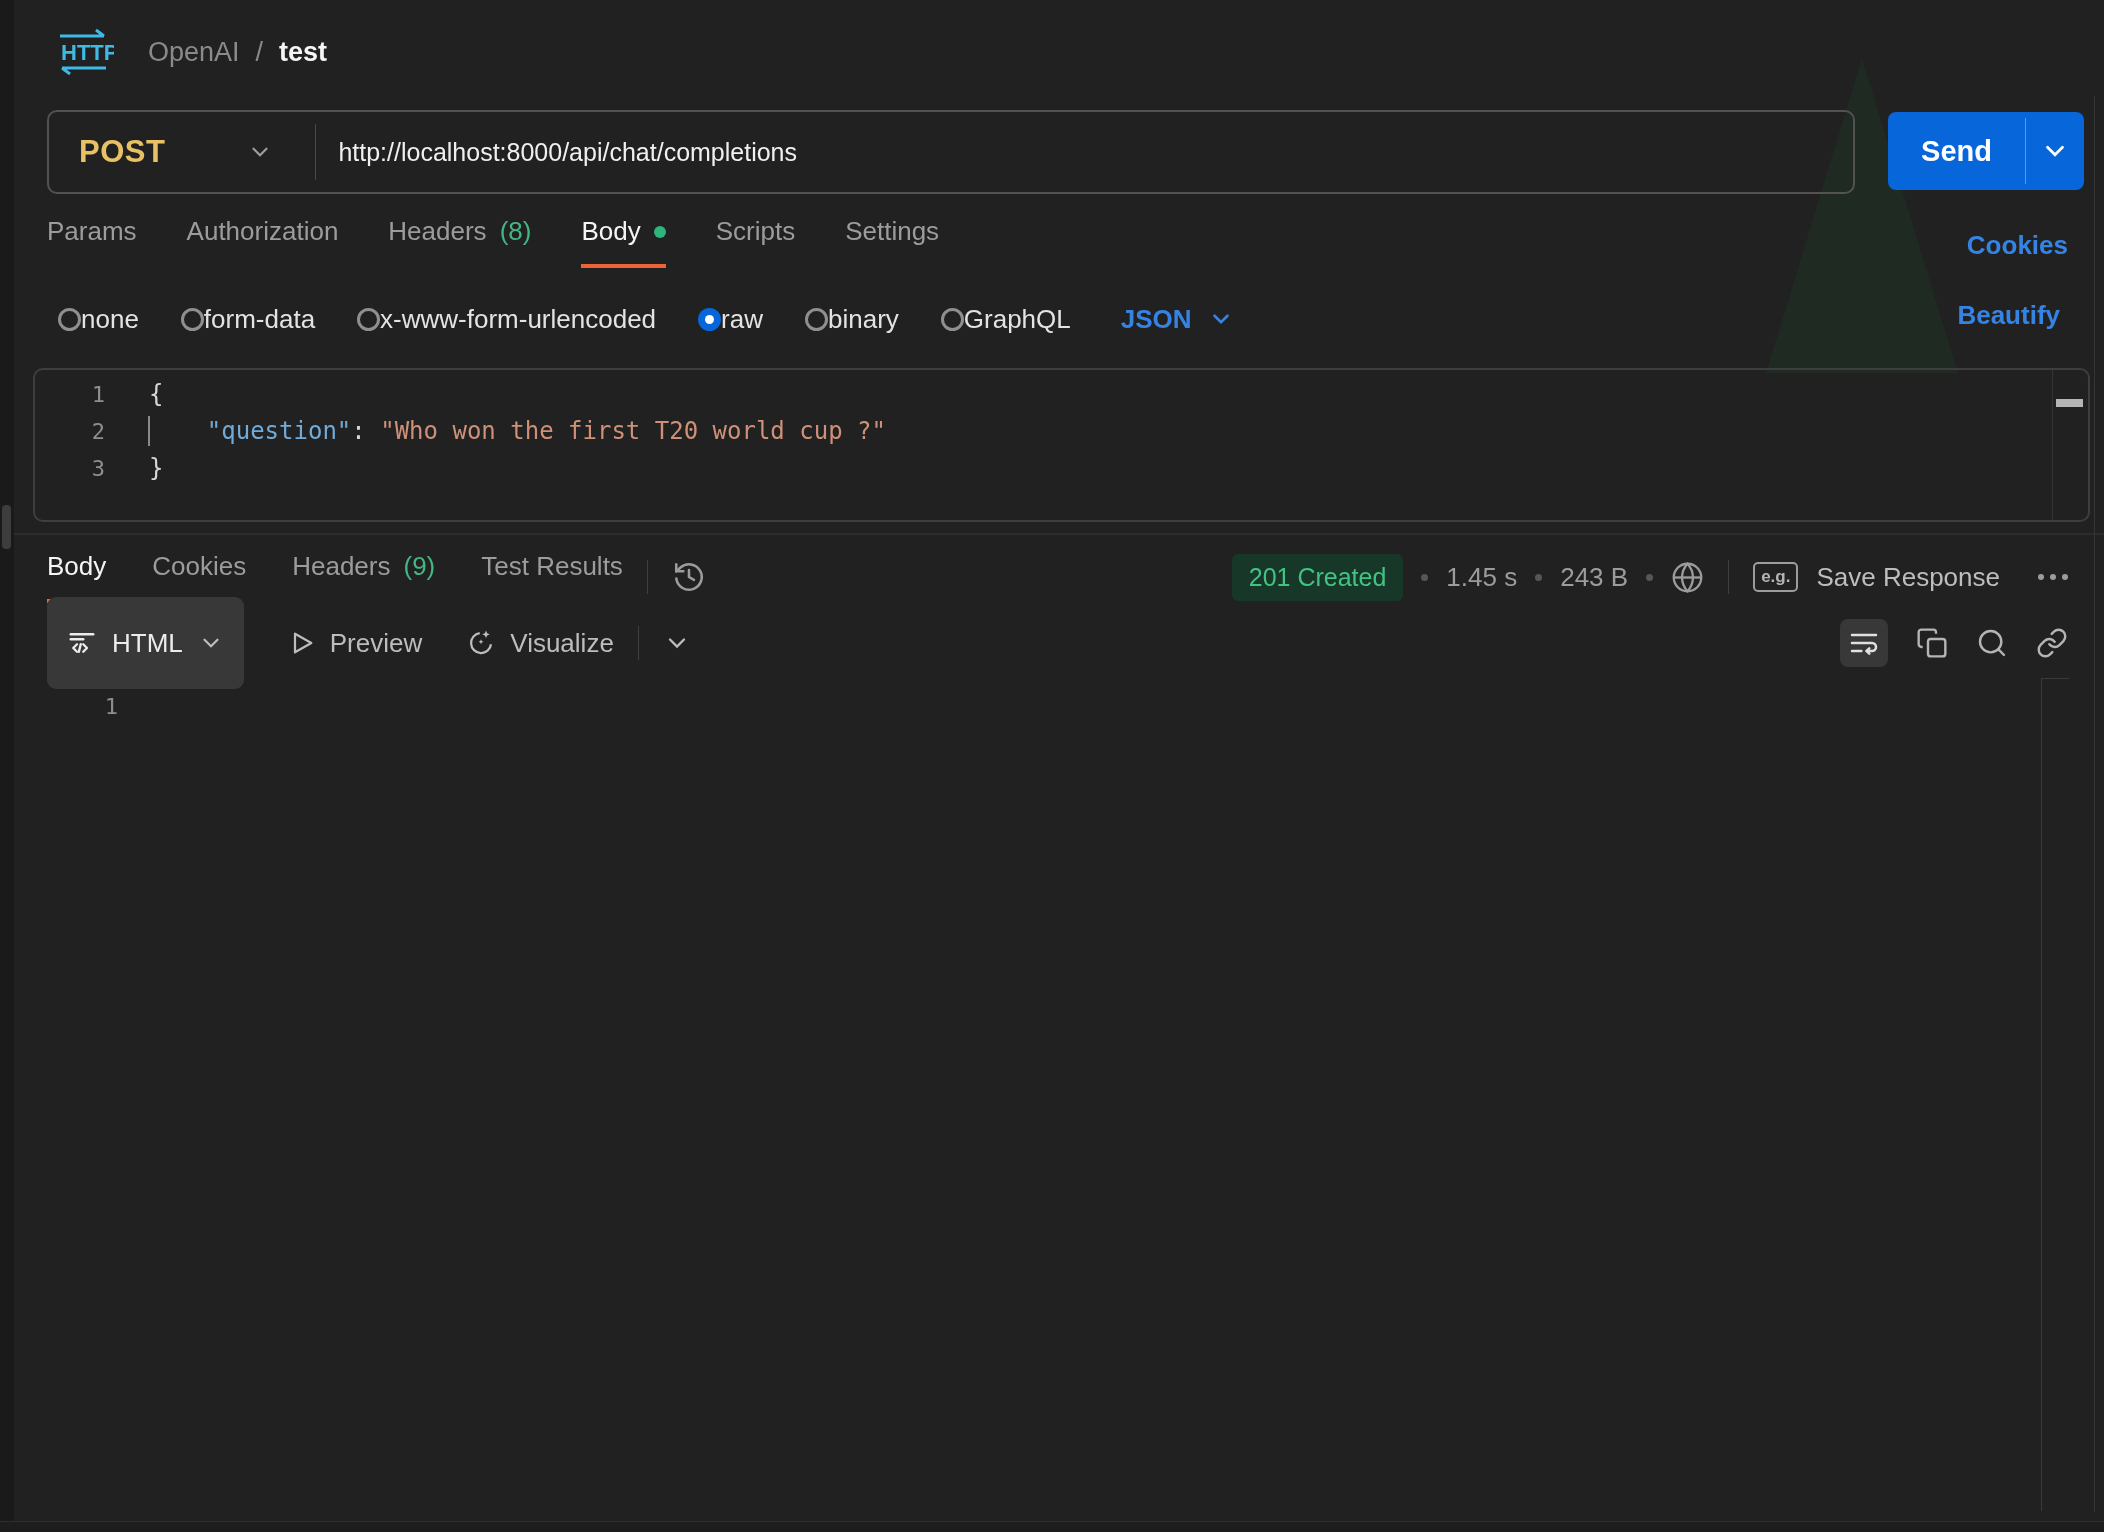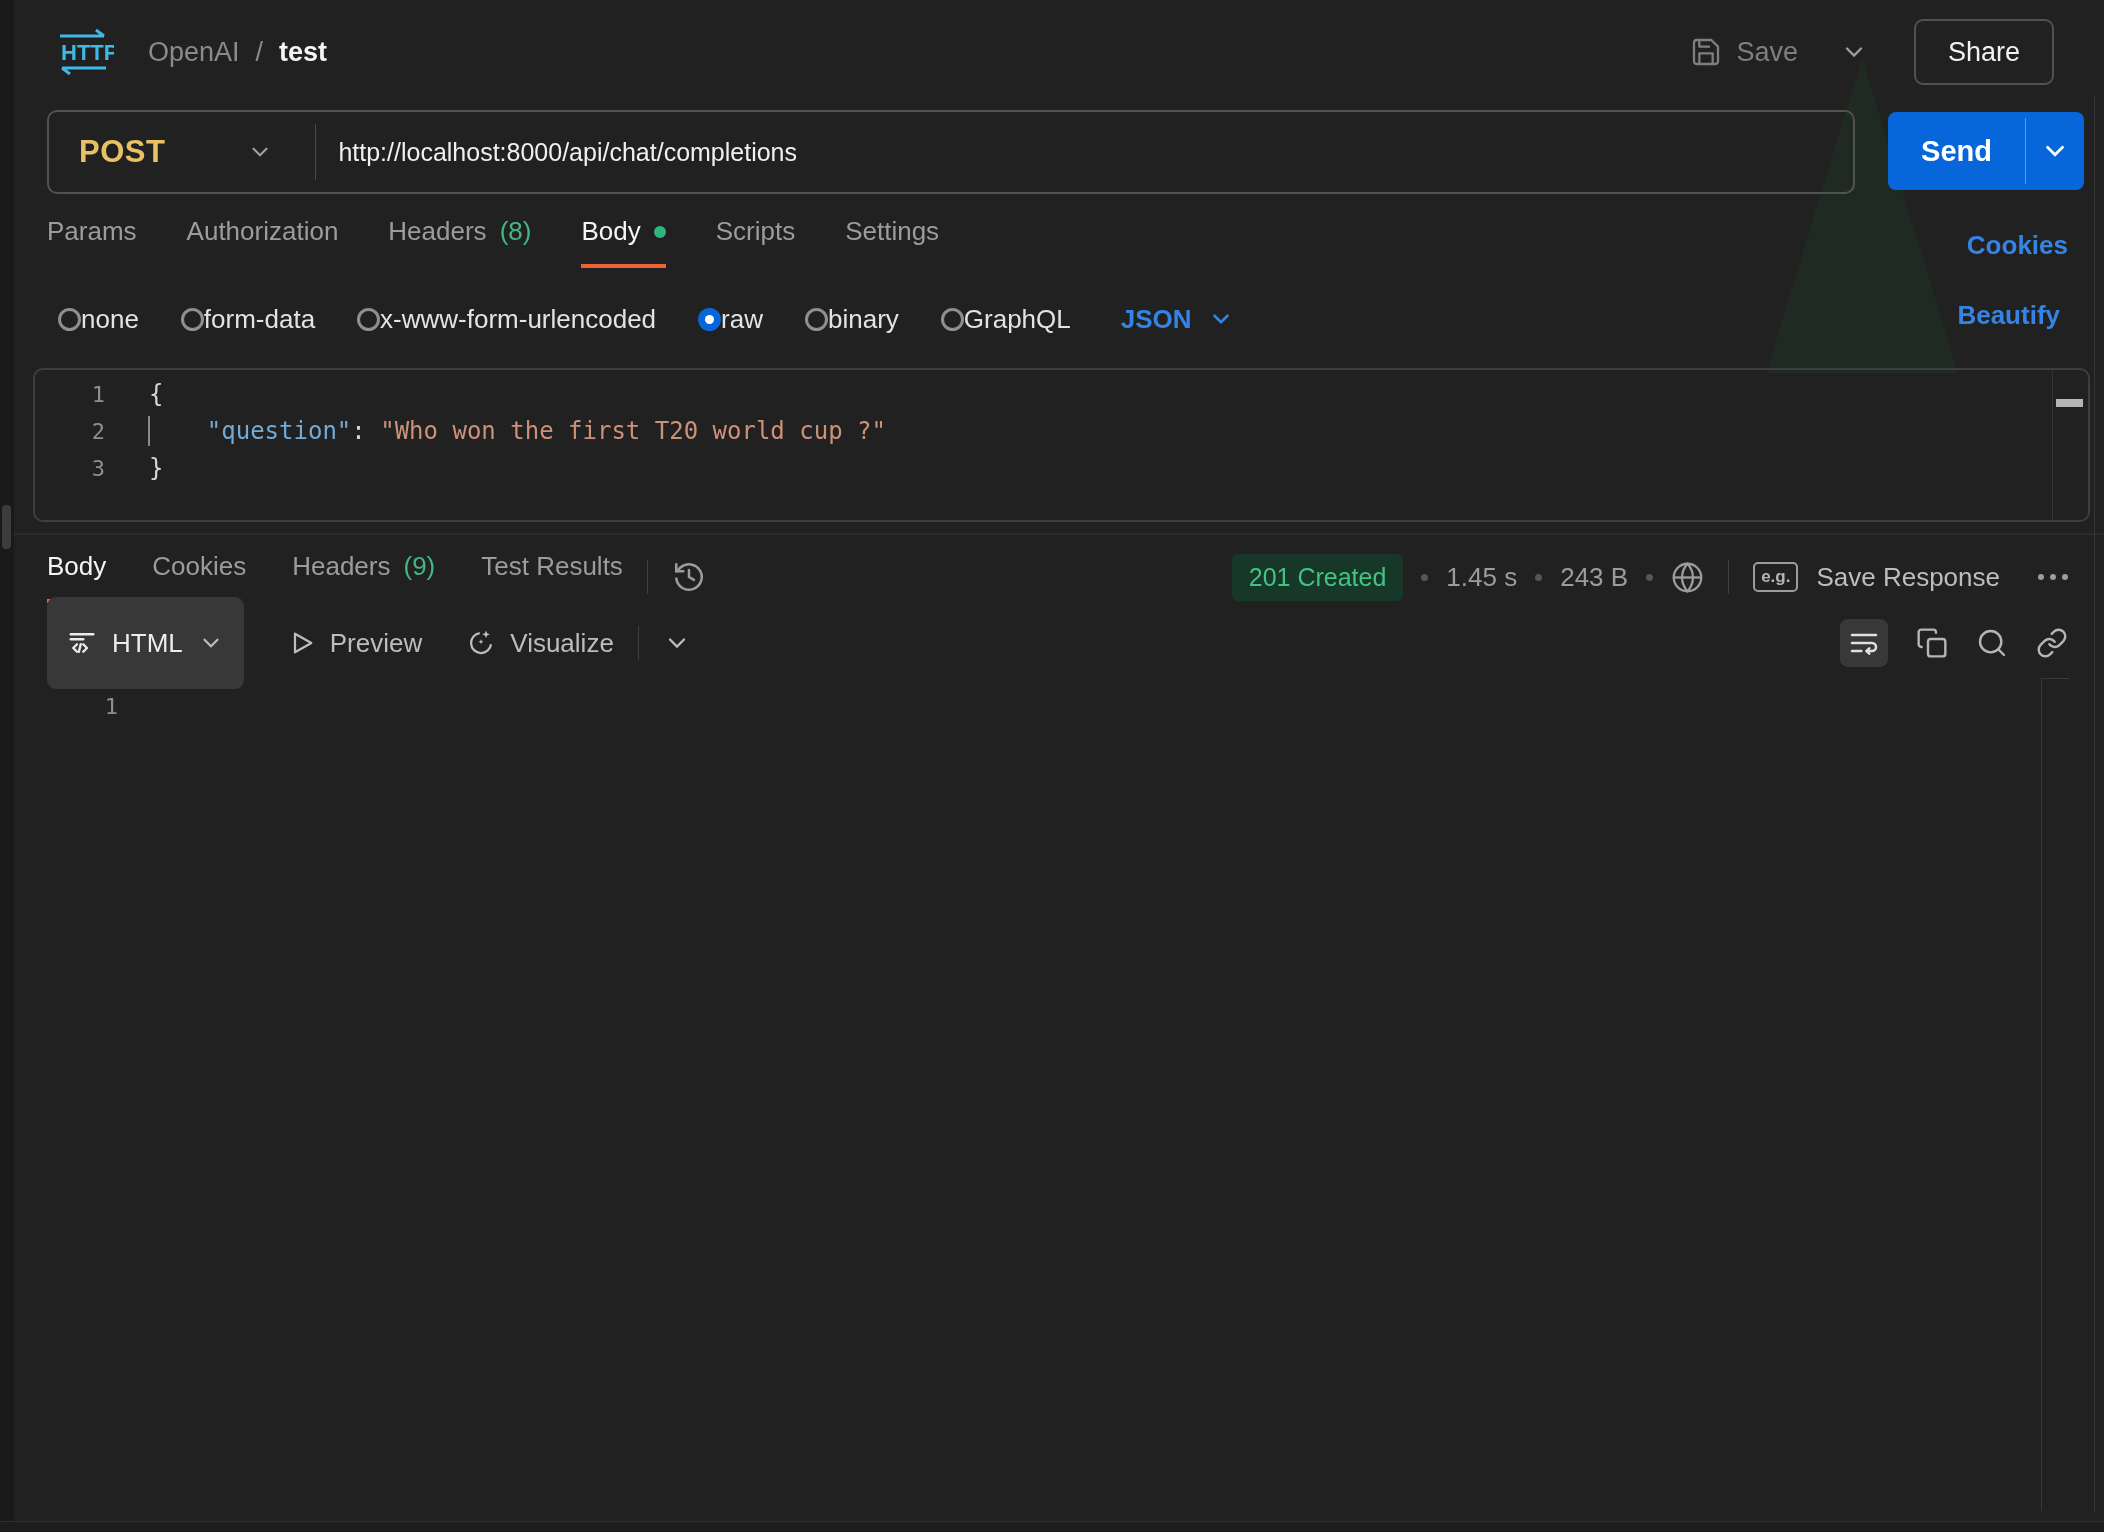--- a/index.html
+++ b/index.html
@@ -118,36 +118,20 @@
       <svg width="62" height="56" viewBox="0 0 62 56" fill="none" stroke="#3fb9e5" stroke-width="3">
         <path d="M8 12 H52 M52 12 l-8 -6"></path>
         <path d="M54 44 H10 M10 44 l8 6"></path>
         <text x="9" y="36" fill="#3fb9e5" stroke="none" font-family="Liberation Sans, sans-serif" font-size="22" font-weight="bold">HTTP</text>
       </svg>
     </div>
     <div class="crumbs">
       <span class="crumb-parent">OpenAI</span>
       <span class="crumb-sep">/</span>
       <span class="crumb-current">test</span>
-    </div>
-    <div class="header-right">
-      <div class="save-group">
-        <svg width="32" height="32" viewBox="0 0 24 24" fill="none" stroke="#7f7f7f" stroke-width="1.7" stroke-linejoin="round">
-          <path d="M19 21H5a2 2 0 0 1-2-2V5a2 2 0 0 1 2-2h11l5 5v11a2 2 0 0 1-2 2z"></path>
-          <polyline points="17 21 17 13 7 13 7 21"></polyline>
-          <polyline points="7 3 7 8 15 8"></polyline>
-        </svg>
-        <span>Save</span>
-        <svg class="save-caret" width="28" height="28" viewBox="0 0 24 24" fill="none" stroke="#9e9e9e" stroke-width="2" stroke-linecap="round">
-            <polyline points="6 9 12 15 18 9"></polyline>
-          </svg>
-      </div>
-      <div class="share-btn">
-        <span>Share</span>
-      </div>
     </div>
   </div>
 
   <div class="url-bar">
     <span class="method">POST</span>
     <svg class="method-caret" width="26" height="26" viewBox="0 0 24 24" fill="none" stroke="#9e9e9e" stroke-width="2" stroke-linecap="round">
         <polyline points="6 9 12 15 18 9"></polyline>
       </svg>
     <div class="url-divider"></div>
     <span class="url-text">http://localhost:8000/api/chat/completions</span>

